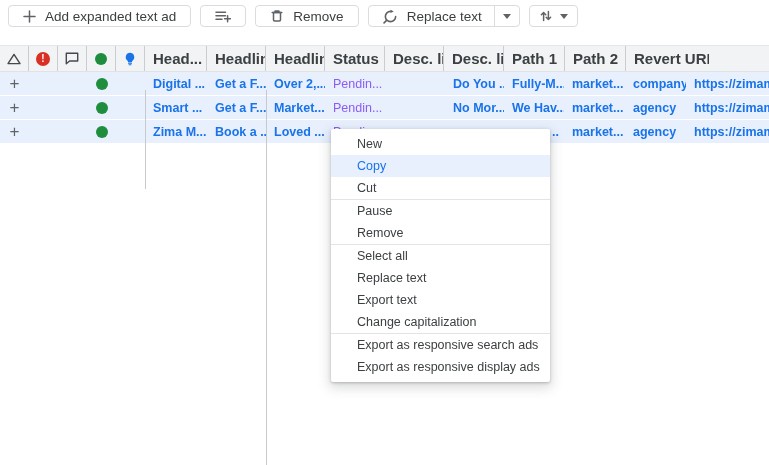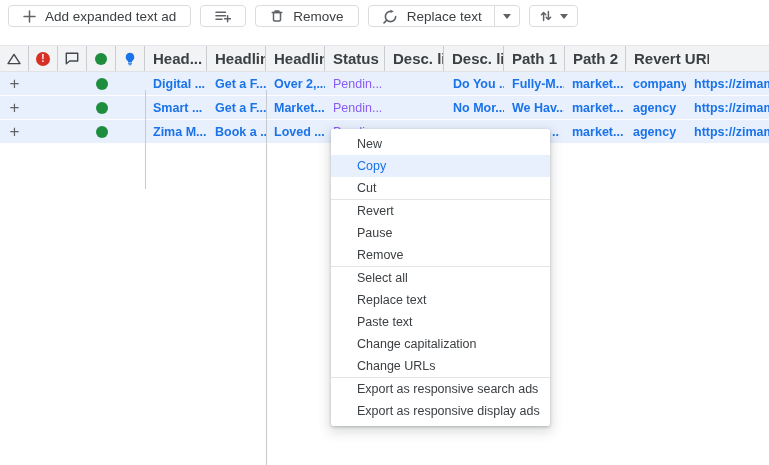--- a/index.html
+++ b/index.html
@@ -228,25 +228,23 @@
 
   <div class="sep sep-frozen1"></div>
   <div class="sep sep-frozen2"></div>
 </div>
 
 <div class="menu">
   <div class="mi">New</div>
   <div class="mi hl">Copy</div>
   <div class="mi">Cut</div>
   <div class="mdiv"></div>
-  <div class="mi">Revert</div>
   <div class="mi">Pause</div>
   <div class="mi">Remove</div>
   <div class="mdiv"></div>
   <div class="mi">Select all</div>
   <div class="mi">Replace text</div>
-  <div class="mi">Paste text</div>
+  <div class="mi">Export text</div>
   <div class="mi">Change capitalization</div>
-  <div class="mi">Change URLs</div>
   <div class="mdiv"></div>
   <div class="mi">Export as responsive search ads</div>
   <div class="mi">Export as responsive display ads</div>
 </div>
 
 </body></html>

